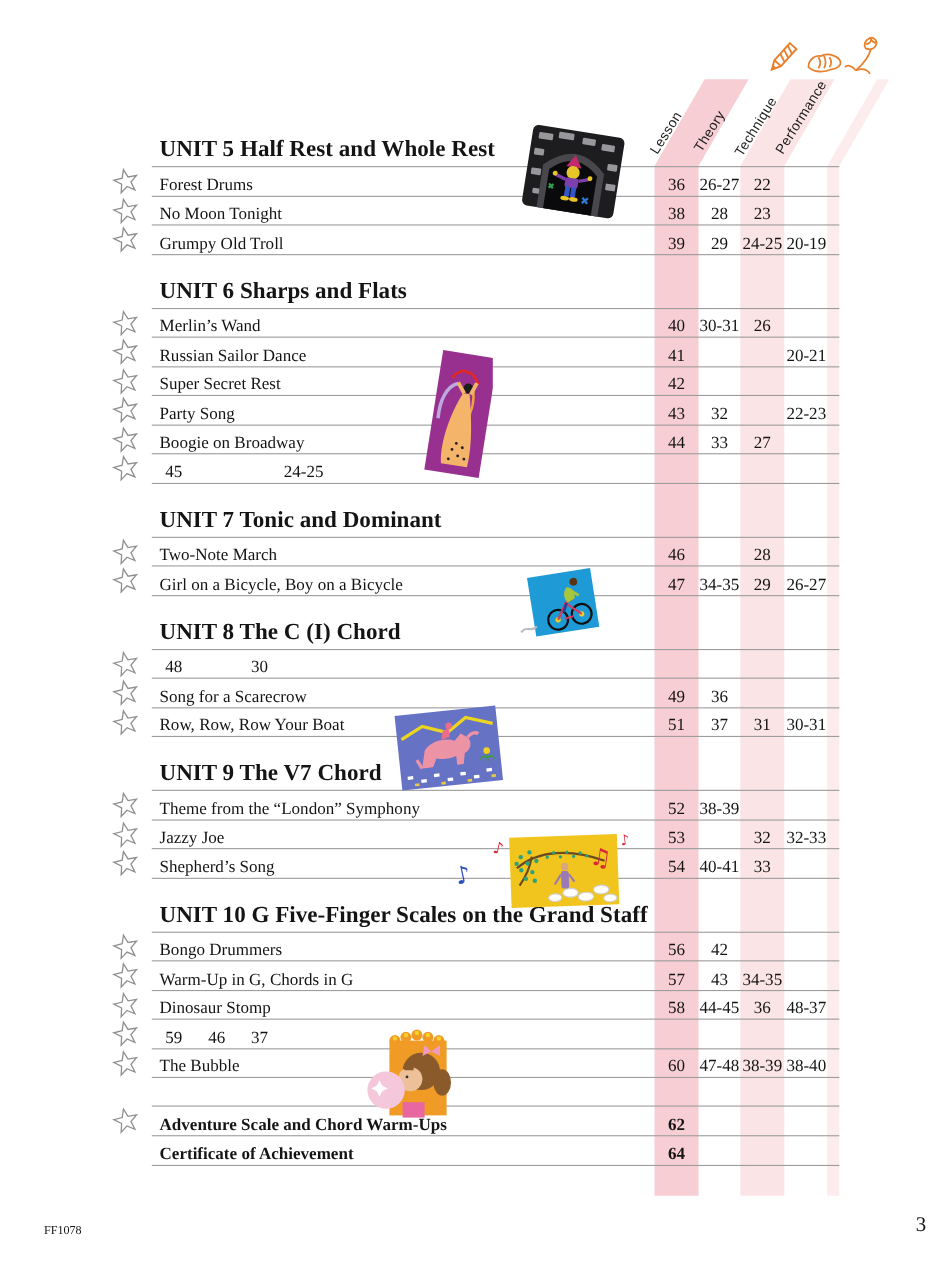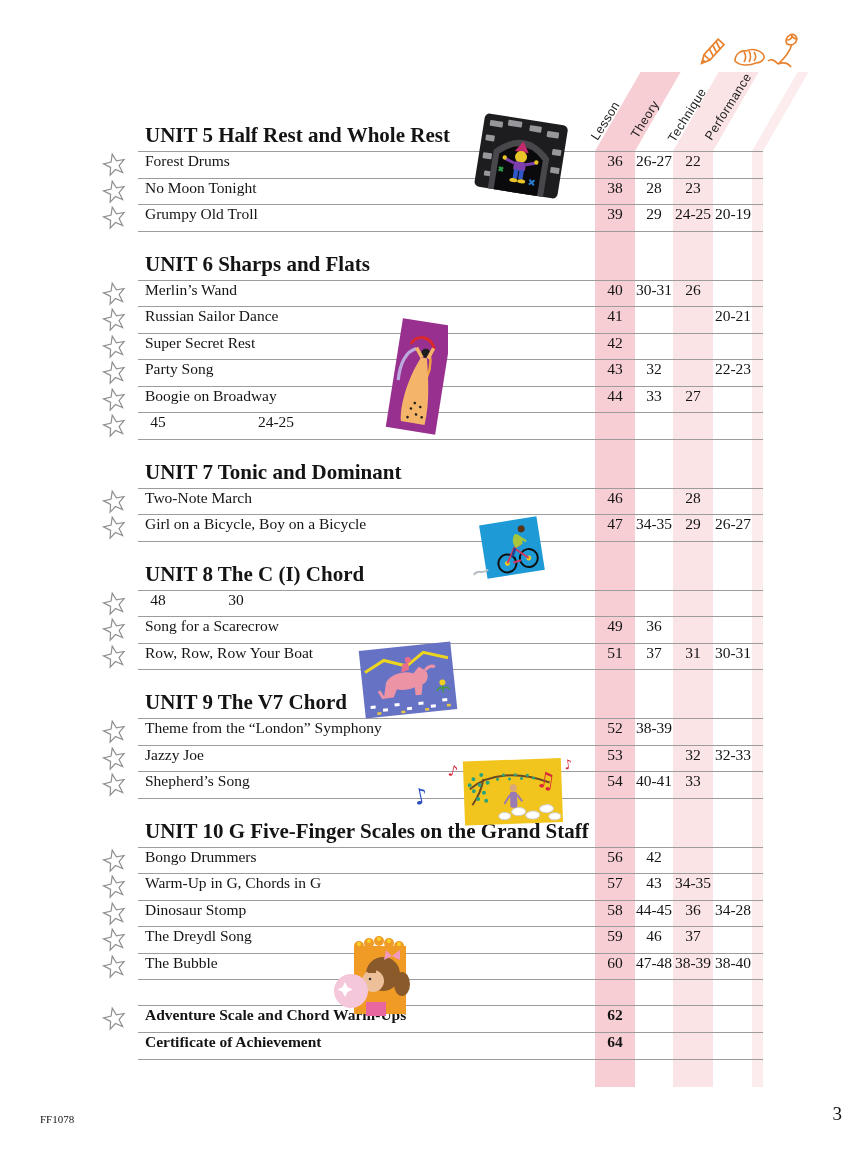--- a/index.html
+++ b/index.html
@@ -23,21 +23,21 @@
              transform:rotate(-58deg);transform-origin:left bottom;}
 
   .hdr-icon{position:absolute;z-index:3;}
 
   
   #content{position:absolute;left:0;top:122px;width:864px;z-index:1;}
   .unit{margin:19px 0 0 138px;width:625px;}
   .unit:first-child{margin-top:0;}
   .unit-title{margin:0 0 2px 7px;font-size:21px;line-height:27px;font-weight:bold;}
   .rows{border-top:1px solid var(--rule);}
-  .song-row{position:relative;display:flex;align-items:flex-start;height:26.5px;box-sizing:border-box;
+  .song-row{position:relative;display:flex;align-items:flex-end;height:26.5px;box-sizing:border-box;
             border-bottom:1px solid var(--rule);}
   .song-title{flex:1 1 auto;padding-left:7px;font-size:15.5px;}
   .pg{flex:0 0 auto;text-align:center;font-size:15.5px;}
   .c-lesson{width:40px}.c-theory{width:38px}.c-technique{width:40px}.c-performance{width:40px}.pg-edge{width:10px}
   .star{position:absolute;left:-37px;top:0;width:27px;height:26px;display:block;transform:rotate(-12deg);}
   .star svg{width:27px;height:26px;display:block;}
   #extras{margin:25px 0 0 138px;width:625px;border-top:1px solid var(--rule);}
   #extras .song-row{height:27px;font-weight:bold;}
 
   
@@ -368,30 +368,29 @@
           <div class="song-row">
             <span class="star">
               <svg viewBox="0 0 24 24">
                 <polygon points="12,1.8 14.5,8.6 21.7,8.9 16,13.4 17.9,20.4 12,16.3 6.1,20.4 8,13.4 2.3,8.9 9.5,8.6" fill="#ffffff" stroke="#8f8f8f" stroke-width="1.1"></polygon>
               </svg>
             </span>
             <span class="song-title">Dinosaur Stomp</span>
             <span class="pg c-lesson">58</span>
             <span class="pg c-theory">44-45</span>
             <span class="pg c-technique">36</span>
-            <span class="pg c-performance">34-28</span>
-            <span class="pg-edge"></span>
-          </div>
-          <div class="song-row">
-            <span class="star">
-              <svg viewBox="0 0 24 24">
-                <polygon points="12,1.8 14.5,8.6 21.7,8.9 16,13.4 17.9,20.4 12,16.3 6.1,20.4 8,13.4 2.3,8.9 9.5,8.6" fill="#ffffff" stroke="#8f8f8f" stroke-width="1.1"></polygon>
-              </svg>
-            </span>
-            <span class="song-title">The Dreydl Song</span>
+            <span class="pg c-performance">48-37</span>
+            <span class="pg-edge"></span>
+          </div>
+          <div class="song-row">
+            <span class="star">
+              <svg viewBox="0 0 24 24">
+                <polygon points="12,1.8 14.5,8.6 21.7,8.9 16,13.4 17.9,20.4 12,16.3 6.1,20.4 8,13.4 2.3,8.9 9.5,8.6" fill="#ffffff" stroke="#8f8f8f" stroke-width="1.1"></polygon>
+              </svg>
+            </span>
             <span class="pg c-lesson">59</span>
             <span class="pg c-theory">46</span>
             <span class="pg c-technique">37</span>
             <span class="pg c-performance"></span>
             <span class="pg-edge"></span>
           </div>
           <div class="song-row">
             <span class="star">
               <svg viewBox="0 0 24 24">
                 <polygon points="12,1.8 14.5,8.6 21.7,8.9 16,13.4 17.9,20.4 12,16.3 6.1,20.4 8,13.4 2.3,8.9 9.5,8.6" fill="#ffffff" stroke="#8f8f8f" stroke-width="1.1"></polygon>

